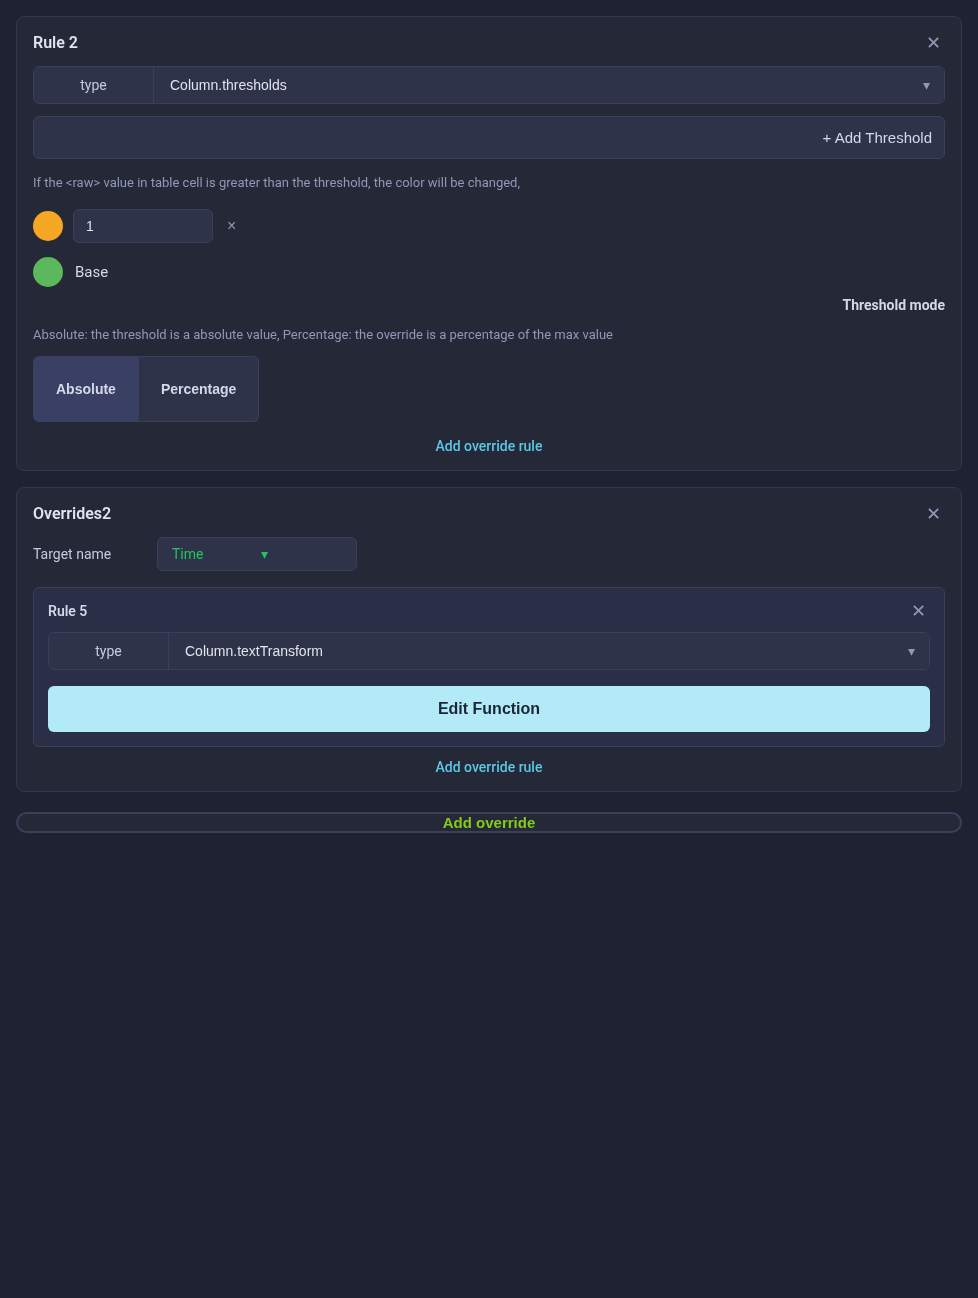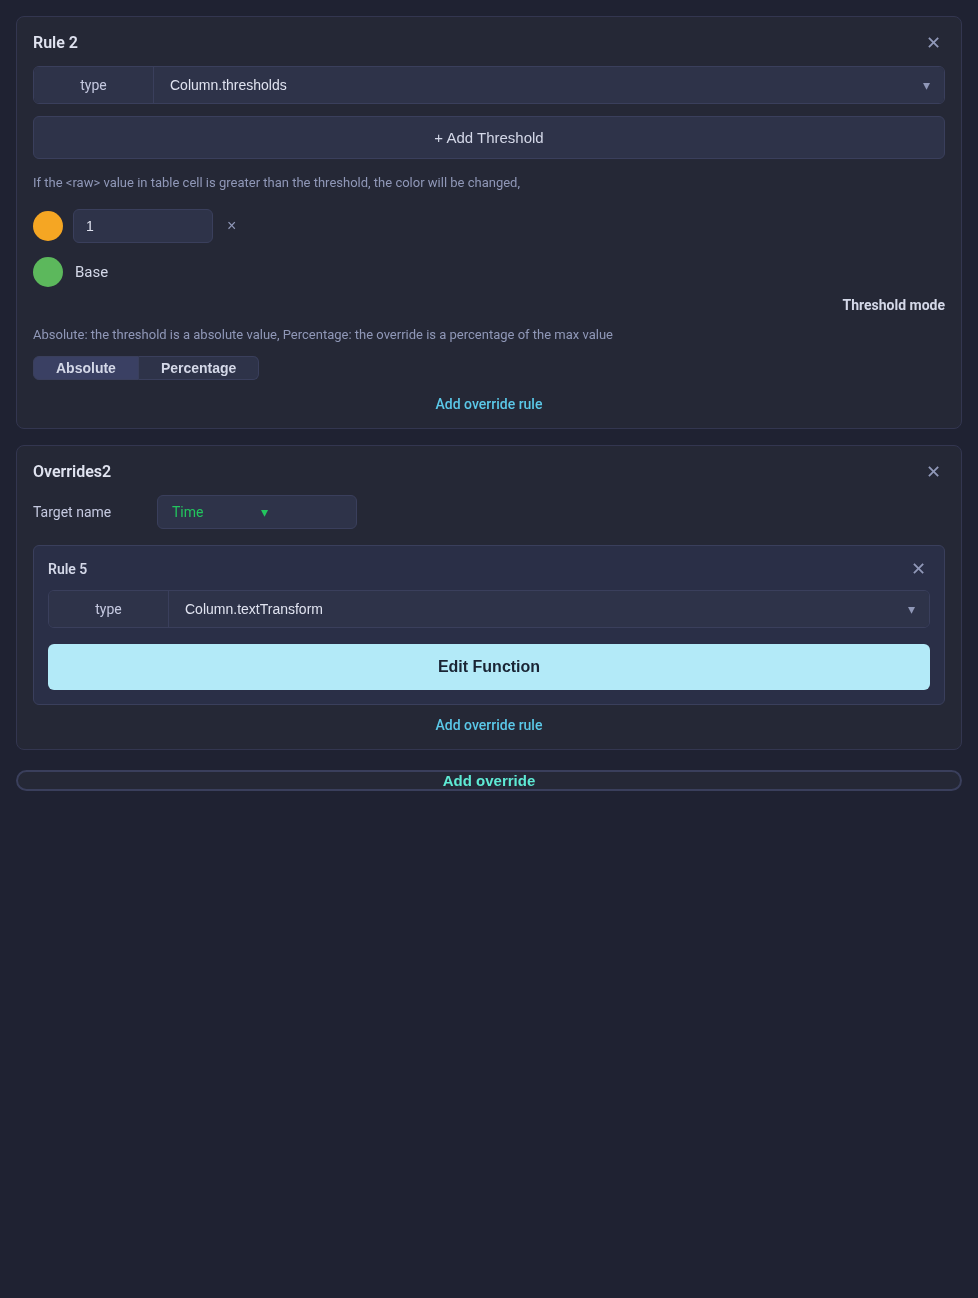--- a/index.html
+++ b/index.html
@@ -96,21 +96,21 @@
     .add-threshold-btn {
       width: 100%;
       background-color: #2e3349;
       border: 1px solid #3a3f5c;
       border-radius: 6px;
       color: #d4d8e8;
       padding: 12px;
       font-size: 15px;
       cursor: pointer;
       margin-bottom: 14px;
-      text-align: center;
+      text-align: right;
     }
 
     .info-text {
       font-size: 13px;
       color: #9098b8;
       margin-bottom: 16px;
       line-height: 1.5;
     }
 
     .threshold-item {
@@ -180,21 +180,21 @@
 
     .mode-buttons {
       display: flex;
       gap: 0;
     }
 
     .mode-btn {
       background-color: #2e3349;
       border: 1px solid #3a3f5c;
       color: #d4d8e8;
-      padding: 3px 22px;
+      padding: 24px 22px;
       font-size: 14px;
       font-weight: 600;
       cursor: pointer;
     }
 
     .mode-btn:first-child { border-radius: 6px 0 0 6px; }
     .mode-btn:last-child { border-radius: 0 6px 6px 0; border-left: none; }
     .mode-btn.active { background-color: #3a4063; }
 
     .add-override-rule-link {
@@ -278,21 +278,21 @@
       cursor: pointer;
       text-align: center;
       margin-top: 4px;
     }
 
     .add-override-btn {
       width: 100%;
       background-color: #252836;
       border: 2px solid #3a3f5c;
       border-radius: 19px;
-      color: #5eead4;
+      color: #84cc16;
       padding: 0;
       font-size: 15px;
       font-weight: 600;
       cursor: pointer;
       text-align: center;
       margin-top: 4px;
     }
   </style>
 </head>
 <body>

